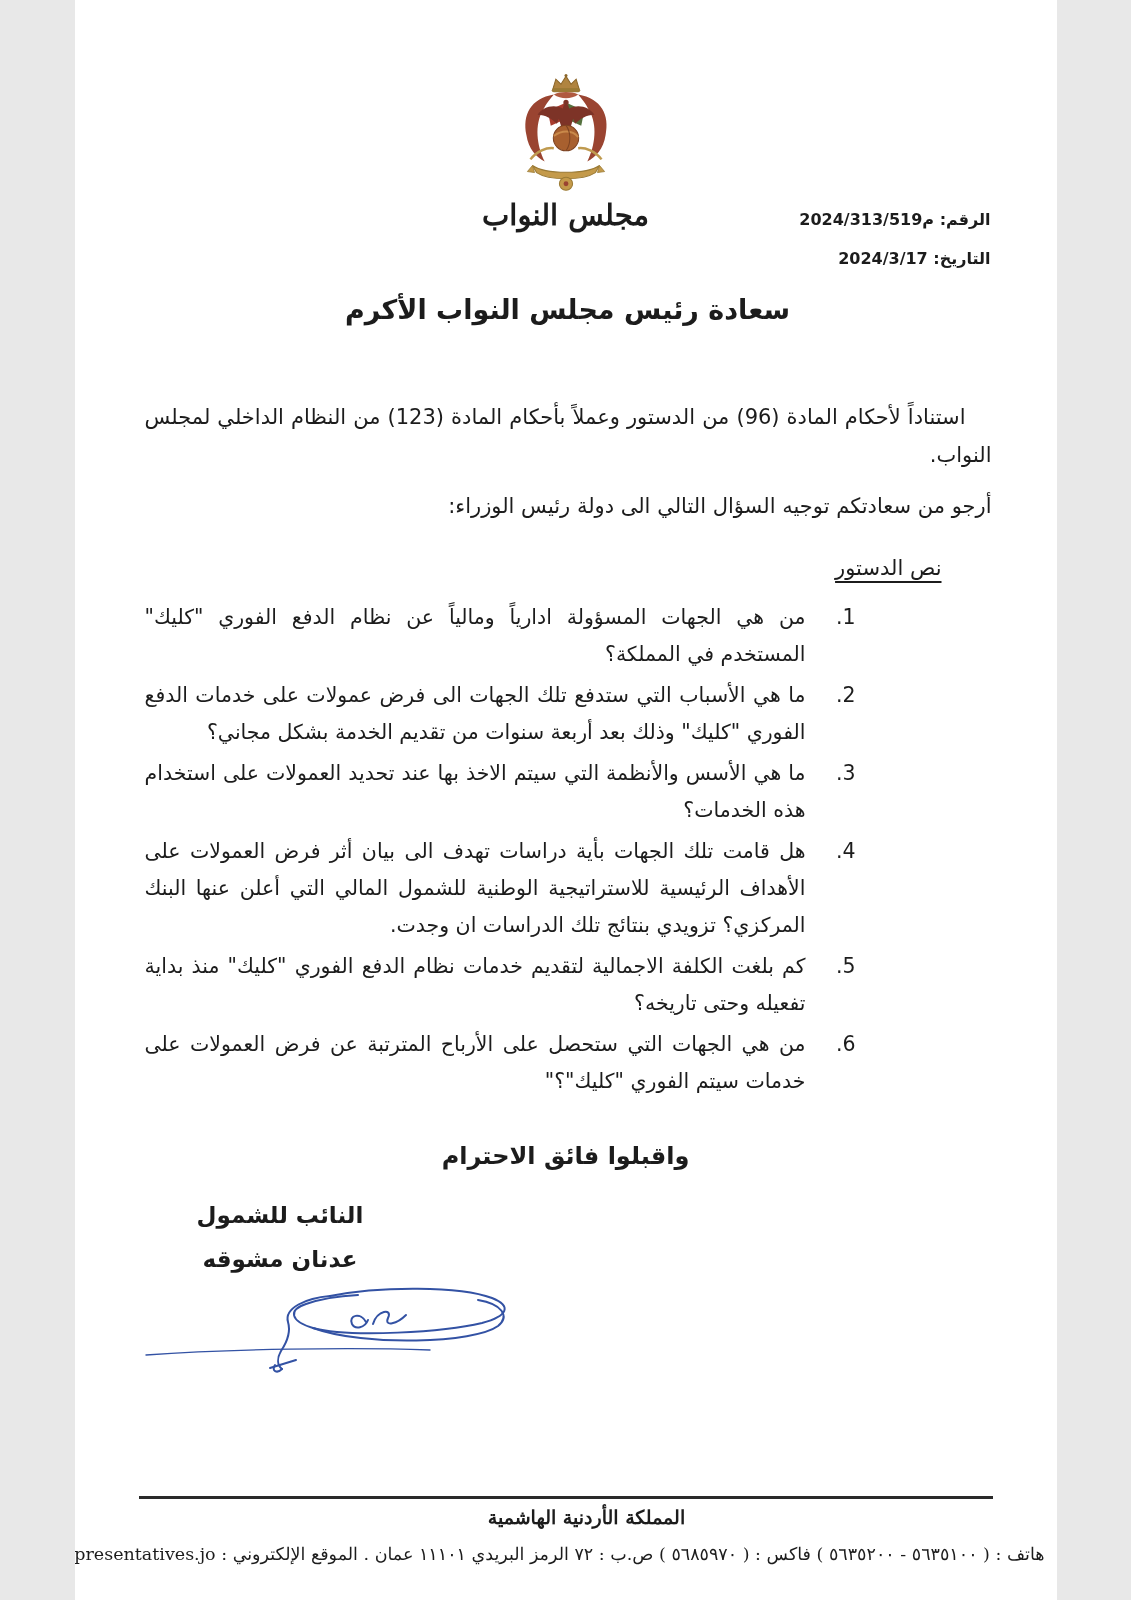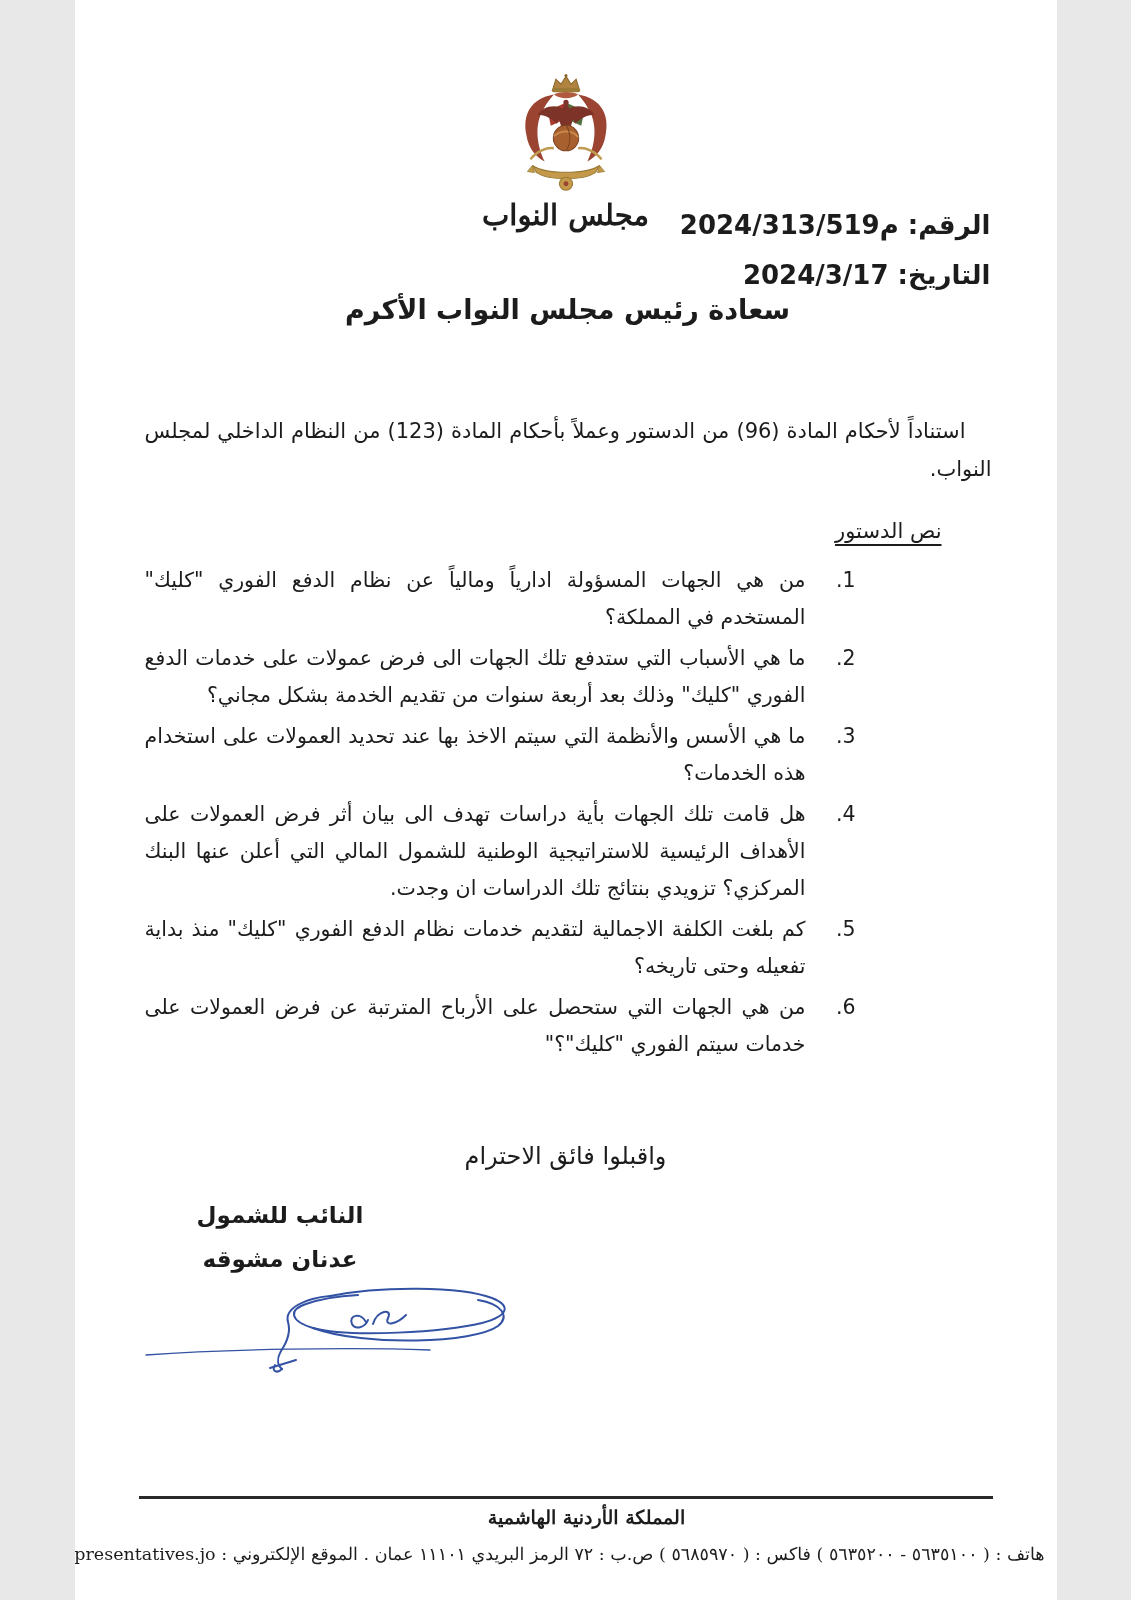--- a/index.html
+++ b/index.html
@@ -22,33 +22,33 @@
   .council-name{
     position:absolute;top:198px;left:50%;
     transform:translateX(-50%);
     font-size:29px;font-weight:bold;
     font-family:"DejaVu Serif",serif;
     white-space:nowrap;
     letter-spacing:-1px;
   }
   .ref-block{
     position:absolute;top:210px;right:66px;
-    text-align:right;font-weight:bold;font-size:26px;
+    text-align:right;font-weight:bold;font-size:16px;
   }
   .ref-block .line{margin-bottom:20px;white-space:nowrap;}
   
   .salutation{
     position:absolute;top:294px;left:4px;right:0;
     text-align:center;
     font-size:27px;font-weight:bold;margin:0;
   }
   
   .body{
     position:absolute;top:398px;right:65px;left:70px;
-    font-size:21px;line-height:38px;margin-top:14px;
+    font-size:21px;line-height:38px;
   }
   .intro{
     margin:0;text-align:justify;text-indent:26px;
   }
   .request{
     margin:13px 0 0 0;text-align:right;
   }
   .q-heading{
     margin:24px 50px 0 0;
     text-decoration:underline;
@@ -65,21 +65,21 @@
   }
   .q-num{
     flex:0 0 50px;text-align:right;
   }
   .q-text{
     flex:1 1 auto;text-align:justify;
   }
   
   .closing{
     position:absolute;top:1142px;left:0;right:0;
-    text-align:center;font-size:24px;font-weight:normal;
+    text-align:center;font-size:24px;font-weight:bold;
   }
   .signoff{
     position:absolute;top:1202px;left:88px;width:235px;
     text-align:center;font-weight:bold;font-size:23px;
   }
   .signoff .name{margin-top:18px;}
   .signature-svg{
     position:absolute;left:55px;top:1258px;
     width:420px;height:118px;
   }
@@ -145,20 +145,21 @@
 
   <div class="ref-block">
     <div class="line">الرقم: م2024/313/519</div>
     <div class="line">التاريخ: 2024/3/17</div>
   </div>
 
   <h1 class="salutation">سعادة رئيس مجلس النواب الأكرم</h1>
 
   <div class="body">
     <p class="intro">استناداً لأحكام المادة (96) من الدستور وعملاً بأحكام المادة (123) من النظام الداخلي لمجلس النواب.</p>
+    <p class="request">أرجو من سعادتكم توجيه السؤال التالي الى دولة رئيس الوزراء:</p>
     <div>
       <span class="q-heading">نص الدستور</span>
     </div>
     <ol class="questions">
       <li class="q-item">
         <span class="q-num">1.</span>
         <span class="q-text">من هي الجهات المسؤولة ادارياً ومالياً عن نظام الدفع الفوري "كليك" المستخدم في المملكة؟</span>
       </li>
       <li class="q-item">
         <span class="q-num">2.</span>

